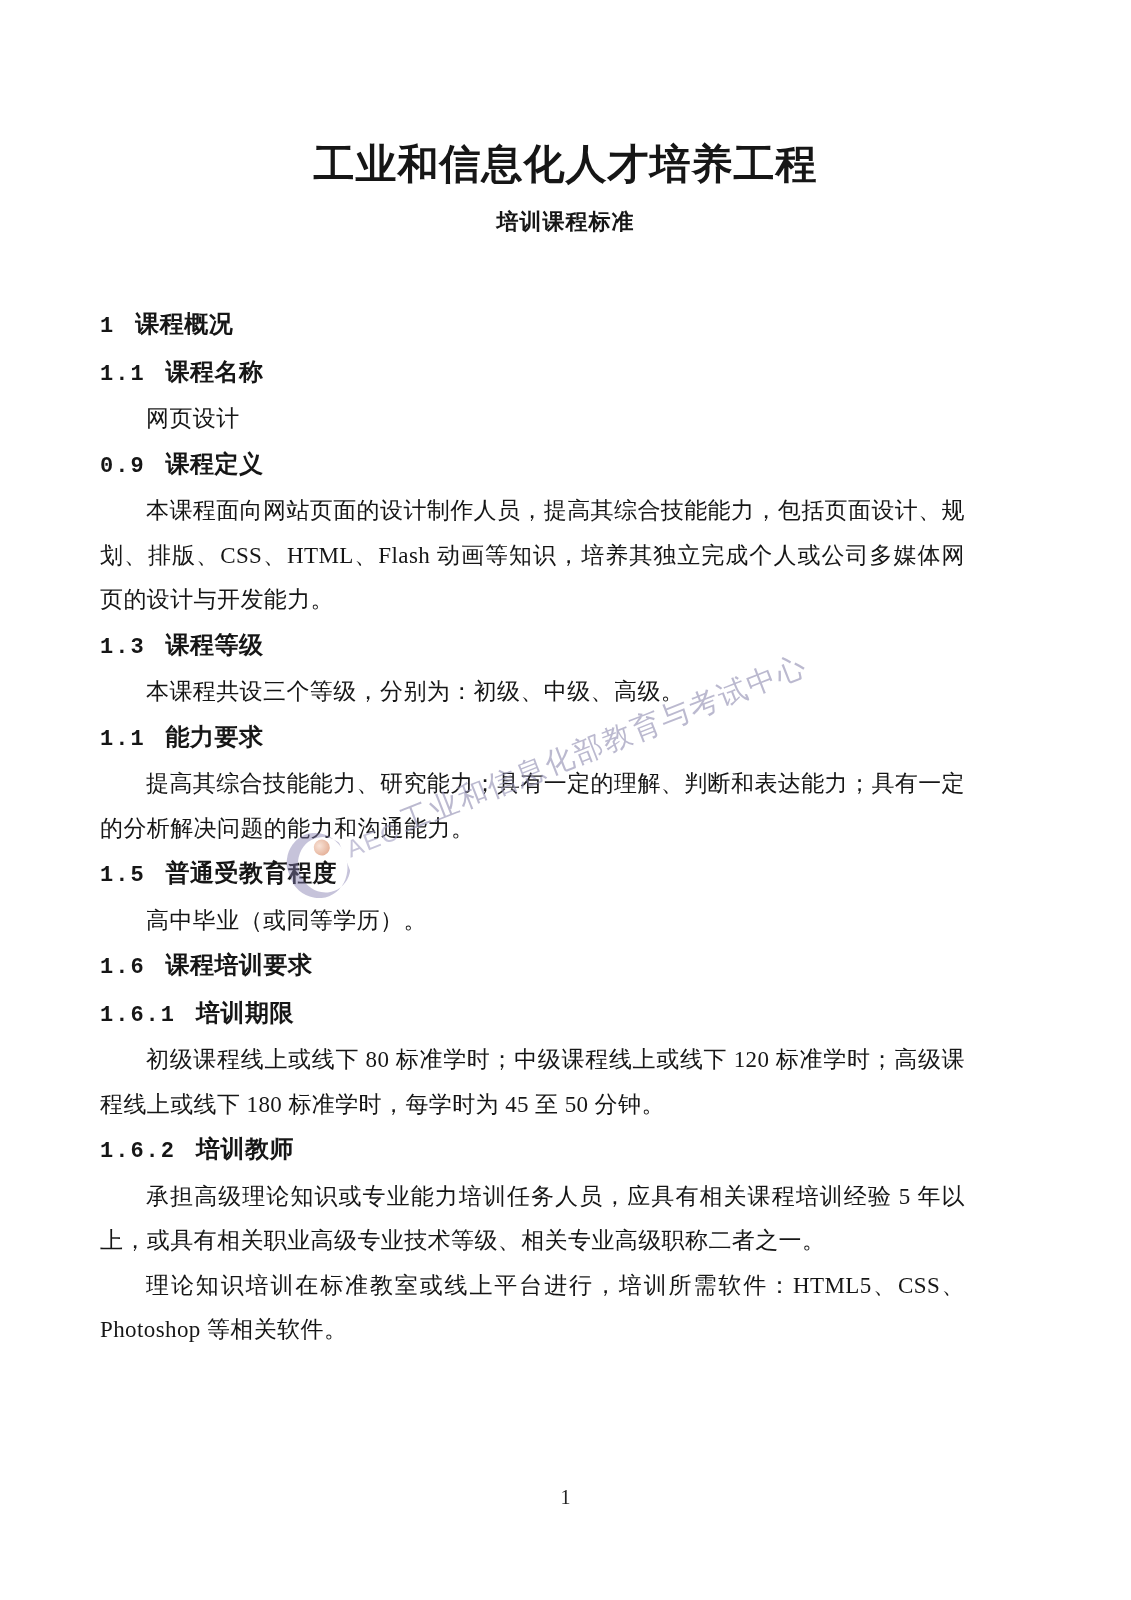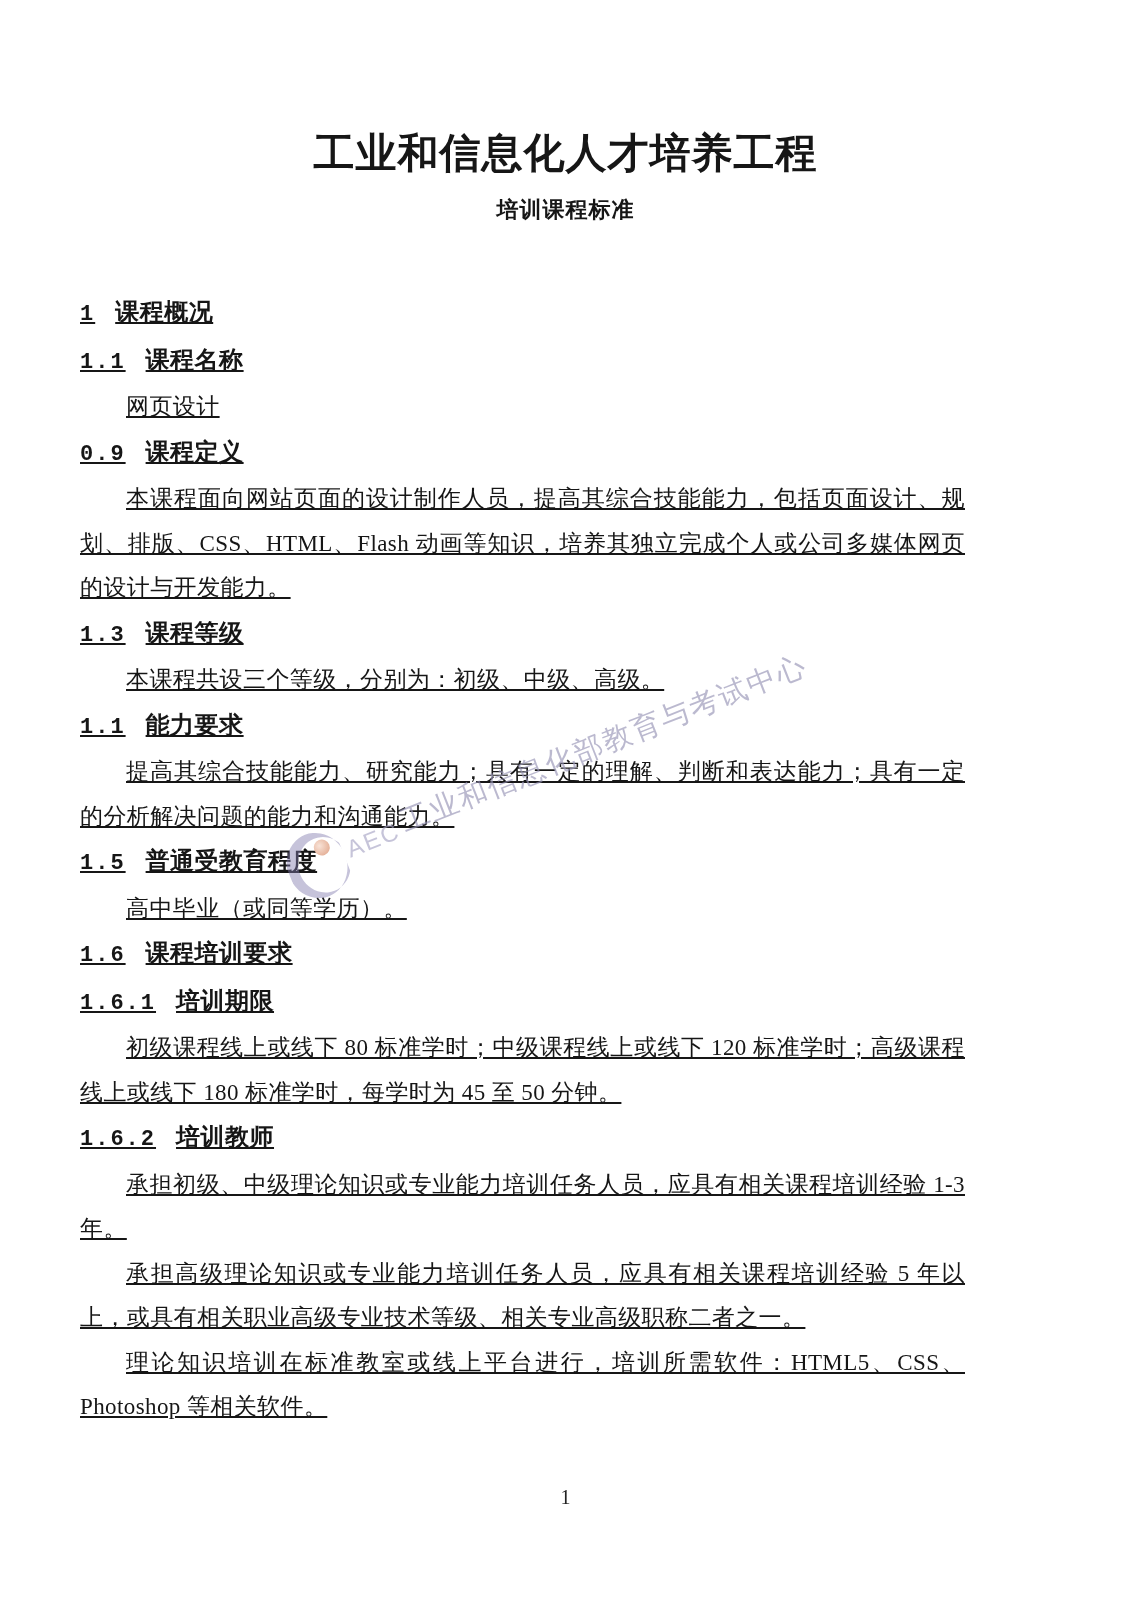--- a/index.html
+++ b/index.html
@@ -4,29 +4,29 @@
 <title>培训课程标准</title>
 <style>
   html,body{margin:0;padding:0;background:#ffffff;}
   .page{
     position:relative;width:1131px;height:1600px;margin:0 auto;background:#ffffff;
     overflow:hidden;color:#161616;
     font-family:"Liberation Serif","DejaVu Serif",serif;
   }
   .titles{padding-top:126px;text-align:center;}
   .doc-title{
-    margin:0;font-size:41px;font-weight:700;line-height:54px;letter-spacing:1px;
+    margin:11px;font-size:41px;font-weight:700;line-height:54px;letter-spacing:1px;
     font-family:"Liberation Serif","DejaVu Serif",serif;
   }
   .doc-subtitle{
     margin:10px 0 0;font-size:22px;font-weight:700;line-height:40px;letter-spacing:1px;
   }
   .content{
-    margin:60px 166px 0 80px;
-    font-size:23px;line-height:44.5px;text-decoration:underline;
+    margin:60px 166px 0 100px;
+    font-size:23px;line-height:44.5px;
   }
   .content p{margin:0;}
   .h{
     font-family:"Liberation Sans","DejaVu Sans",sans-serif;
     font-weight:700;font-size:24px;letter-spacing:0.5px;
   }
   .h .num{
     font-family:"Liberation Mono","DejaVu Sans Mono",monospace;
     font-weight:700;font-size:22px;margin-right:20px;letter-spacing:2px;
   }
@@ -82,21 +82,20 @@
 
     <p class="h h2"><span class="num">1.5</span><span class="lbl">普通受教育程度</span></p>
     <p class="body-p">高中毕业（或同等学历）。</p>
 
     <p class="h h2"><span class="num">1.6</span><span class="lbl">课程培训要求</span></p>
 
     <p class="h h3"><span class="num">1.6.1</span><span class="lbl">培训期限</span></p>
     <p class="body-p">初级课程线上或线下 80 标准学时；中级课程线上或线下 120 标准学时；高级课程线上或线下 180 标准学时，每学时为 45 至 50 分钟。</p>
 
     <p class="h h3"><span class="num">1.6.2</span><span class="lbl">培训教师</span></p>
-    <p class="body-p">承担初级、中级理论知识或专业能力培训任务人员，应具有相关课程培训经验 1-3 年。</p>
     <p class="body-p">承担高级理论知识或专业能力培训任务人员，应具有相关课程培训经验 5 年以上，或具有相关职业高级专业技术等级、相关专业高级职称二者之一。</p>
 
     <p class="body-p">理论知识培训在标准教室或线上平台进行，培训所需软件：HTML5、CSS、Photoshop 等相关软件。</p>
   </main>
 
   <div class="watermark" aria-hidden="true">
     <svg class="wm-logo" width="58" height="74" viewBox="0 0 58 74">
       <defs>
         <radialGradient id="wmdot" cx="40%" cy="35%" r="70%">
           <stop offset="0%" stop-color="#f7ded0"></stop>

